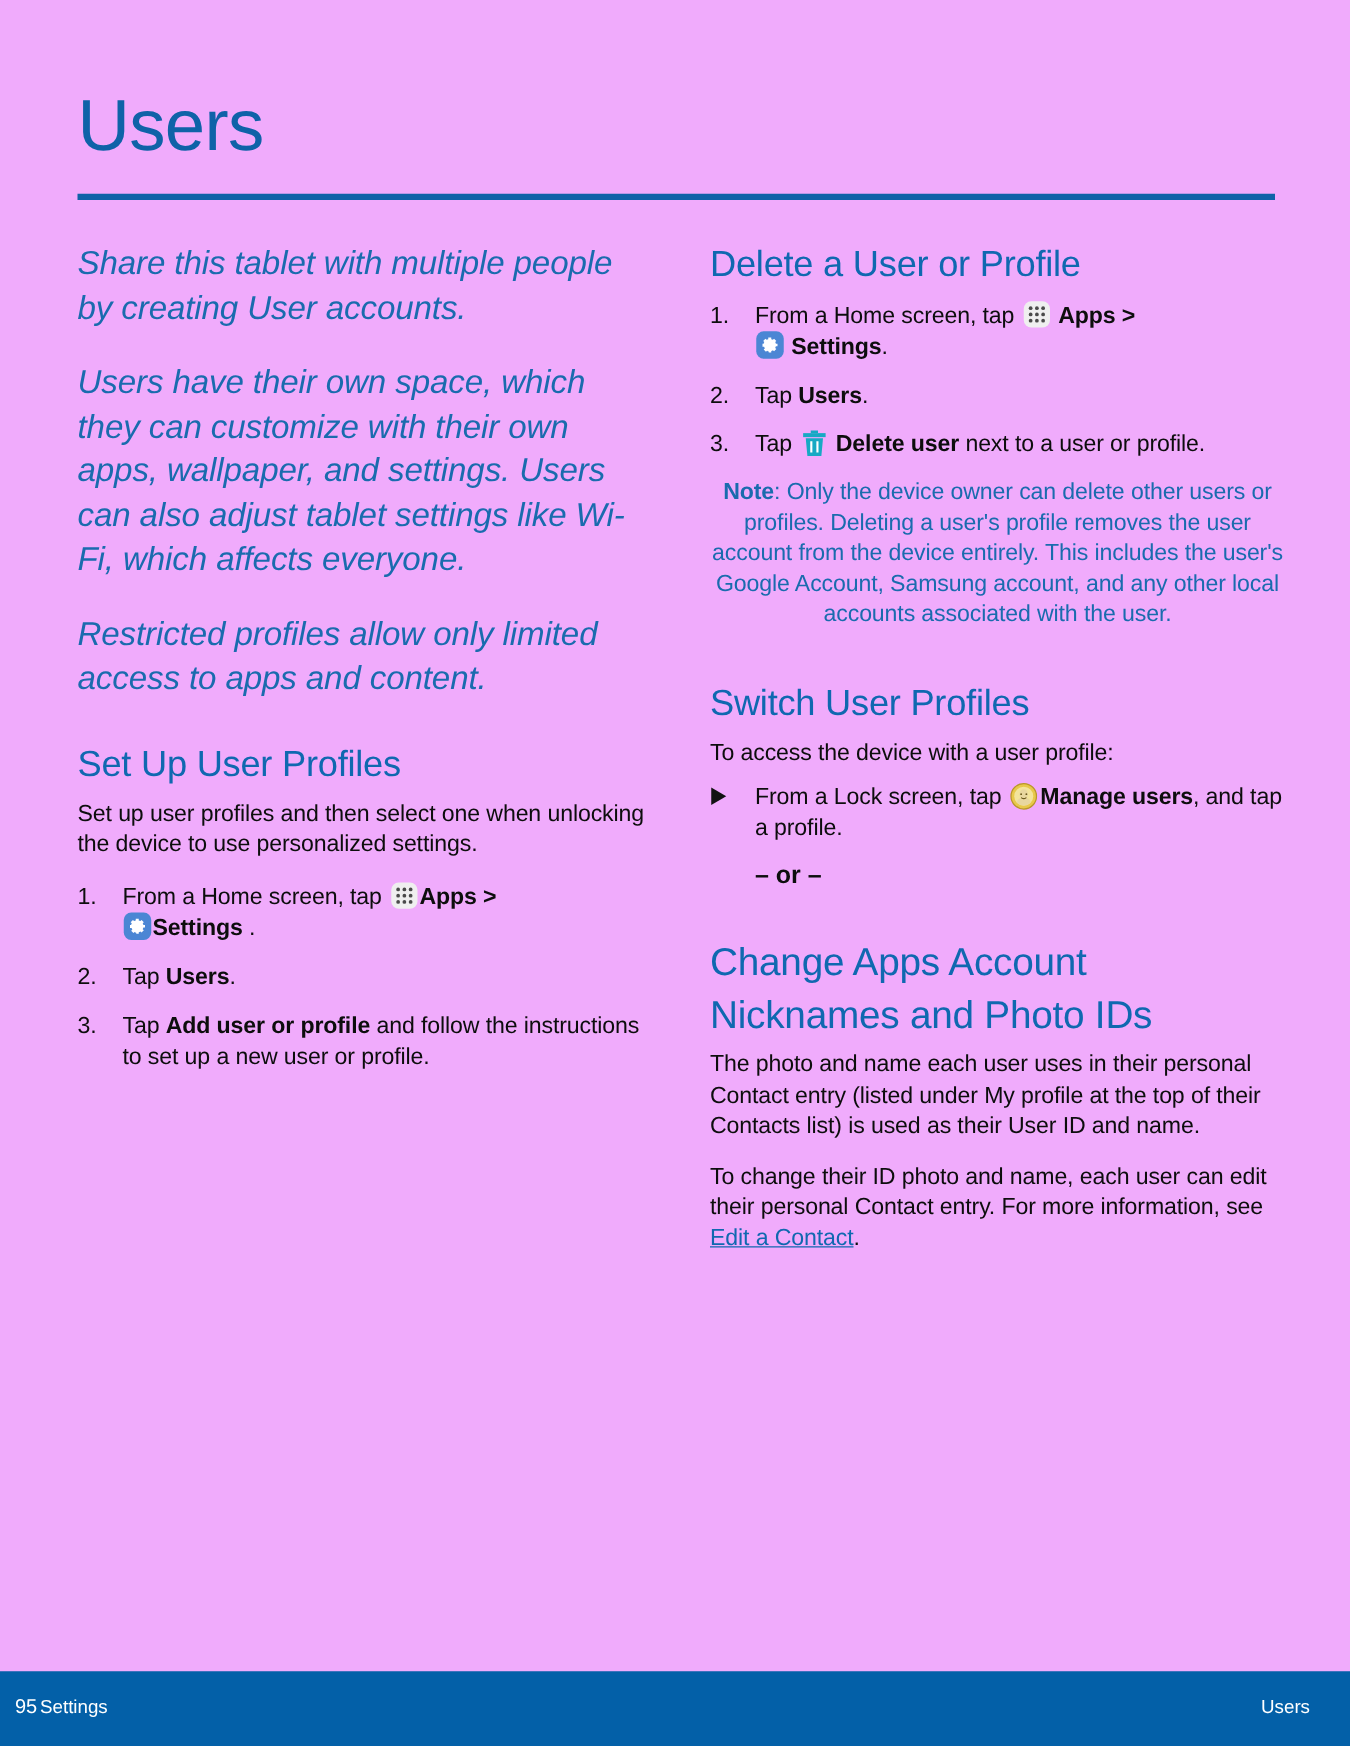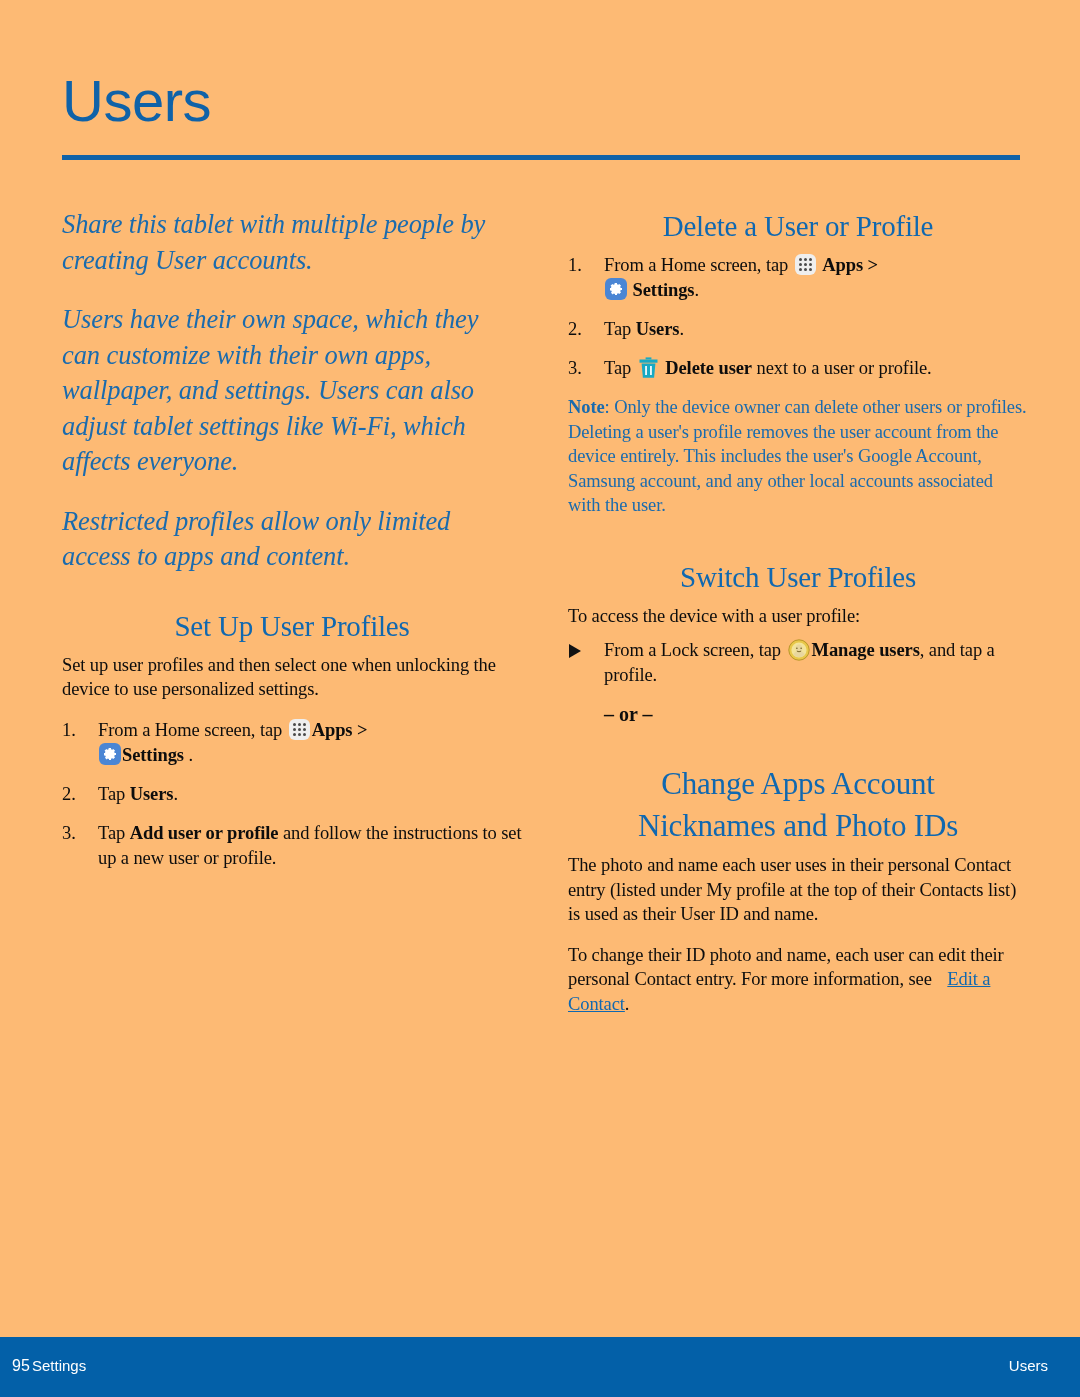--- a/index.html
+++ b/index.html
@@ -9,21 +9,21 @@
     background: #ffffff;
   }
   body {
     font-family: "Liberation Sans", sans-serif;
     -webkit-font-smoothing: antialiased;
   }
   .page {
     position: relative;
     width: 1080px;
     height: 1397px;
-    background: #fdba74;
+    background: #f0abfc;
     overflow: hidden;
     box-sizing: border-box;
   }
 
   
   .page-title {
     position: absolute;
     left: 62px;
     top: 68px;
     font-size: 58px;
@@ -37,23 +37,22 @@
     left: 62px;
     top: 155px;
     width: 958px;
     height: 5px;
     background: #0f62a8;
   }
 
   
   .col {
     position: absolute;
-    top: 207px;
+    top: 193px;
     width: 460px;
-    font-family: Liberation Serif, serif;
   }
   .col-left  { left: 62px; }
   .col-right { left: 568px; }
 
   
   .intro {
     color: #1a6bae;
     font-style: italic;
     font-size: 26.5px;
     line-height: 35.5px;
@@ -63,21 +62,20 @@
   .intro.first { margin-top: 0; }
 
   
   h2.section {
     color: #1068b0;
     font-weight: 400;
     font-size: 29px;
     line-height: 38px;
     margin: 0 0 8px 0;
     letter-spacing: -0.2px;
-    text-align: center;
   }
   h2.big {
     font-size: 31px;
     line-height: 38px;
   }
 
   
   p.body {
     color: #0d0d0d;
     font-size: 18.5px;
@@ -87,20 +85,21 @@
   }
   p.body.tight { margin-bottom: 10px; }
 
   
   p.note {
     color: #1a6bae;
     font-size: 18.5px;
     line-height: 24.5px;
     margin: 10px 0 0 0;
     letter-spacing: -0.1px;
+    text-align: center;
   }
   p.note b { font-weight: bold; }
 
   
   ol.steps {
     list-style: none;
     margin: 0;
     padding: 0;
   }
   ol.steps > li {
@@ -158,21 +157,20 @@
     color: #0d0d0d;
     margin: 0;
     letter-spacing: -0.1px;
   }
 
   b, .b { font-weight: bold; }
 
   a.doclink {
     color: #1068b0;
     text-decoration: underline;
-    margin-left: 11px;
   }
 
   
   .icon {
     display: inline-block;
     vertical-align: -4px;
     position: relative;
   }
   
   .icon-apps {

